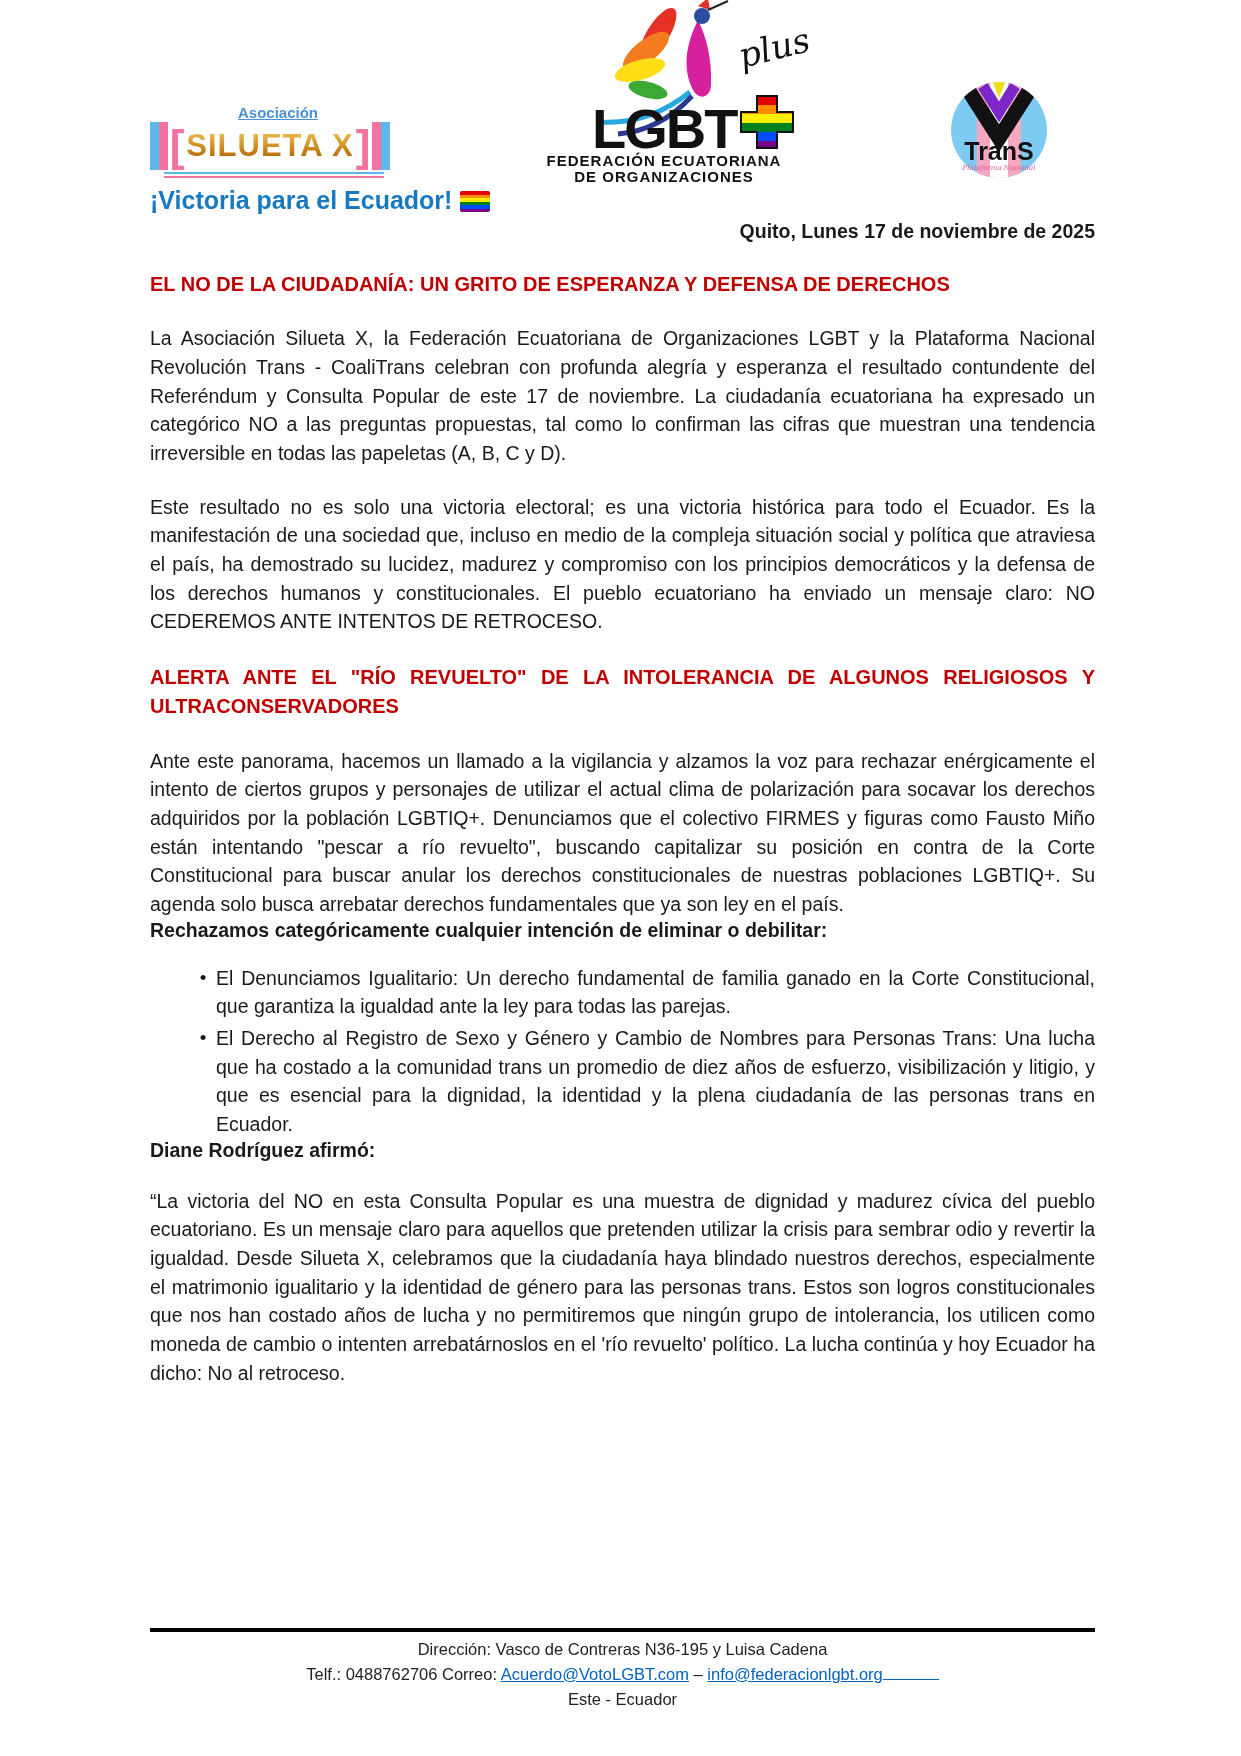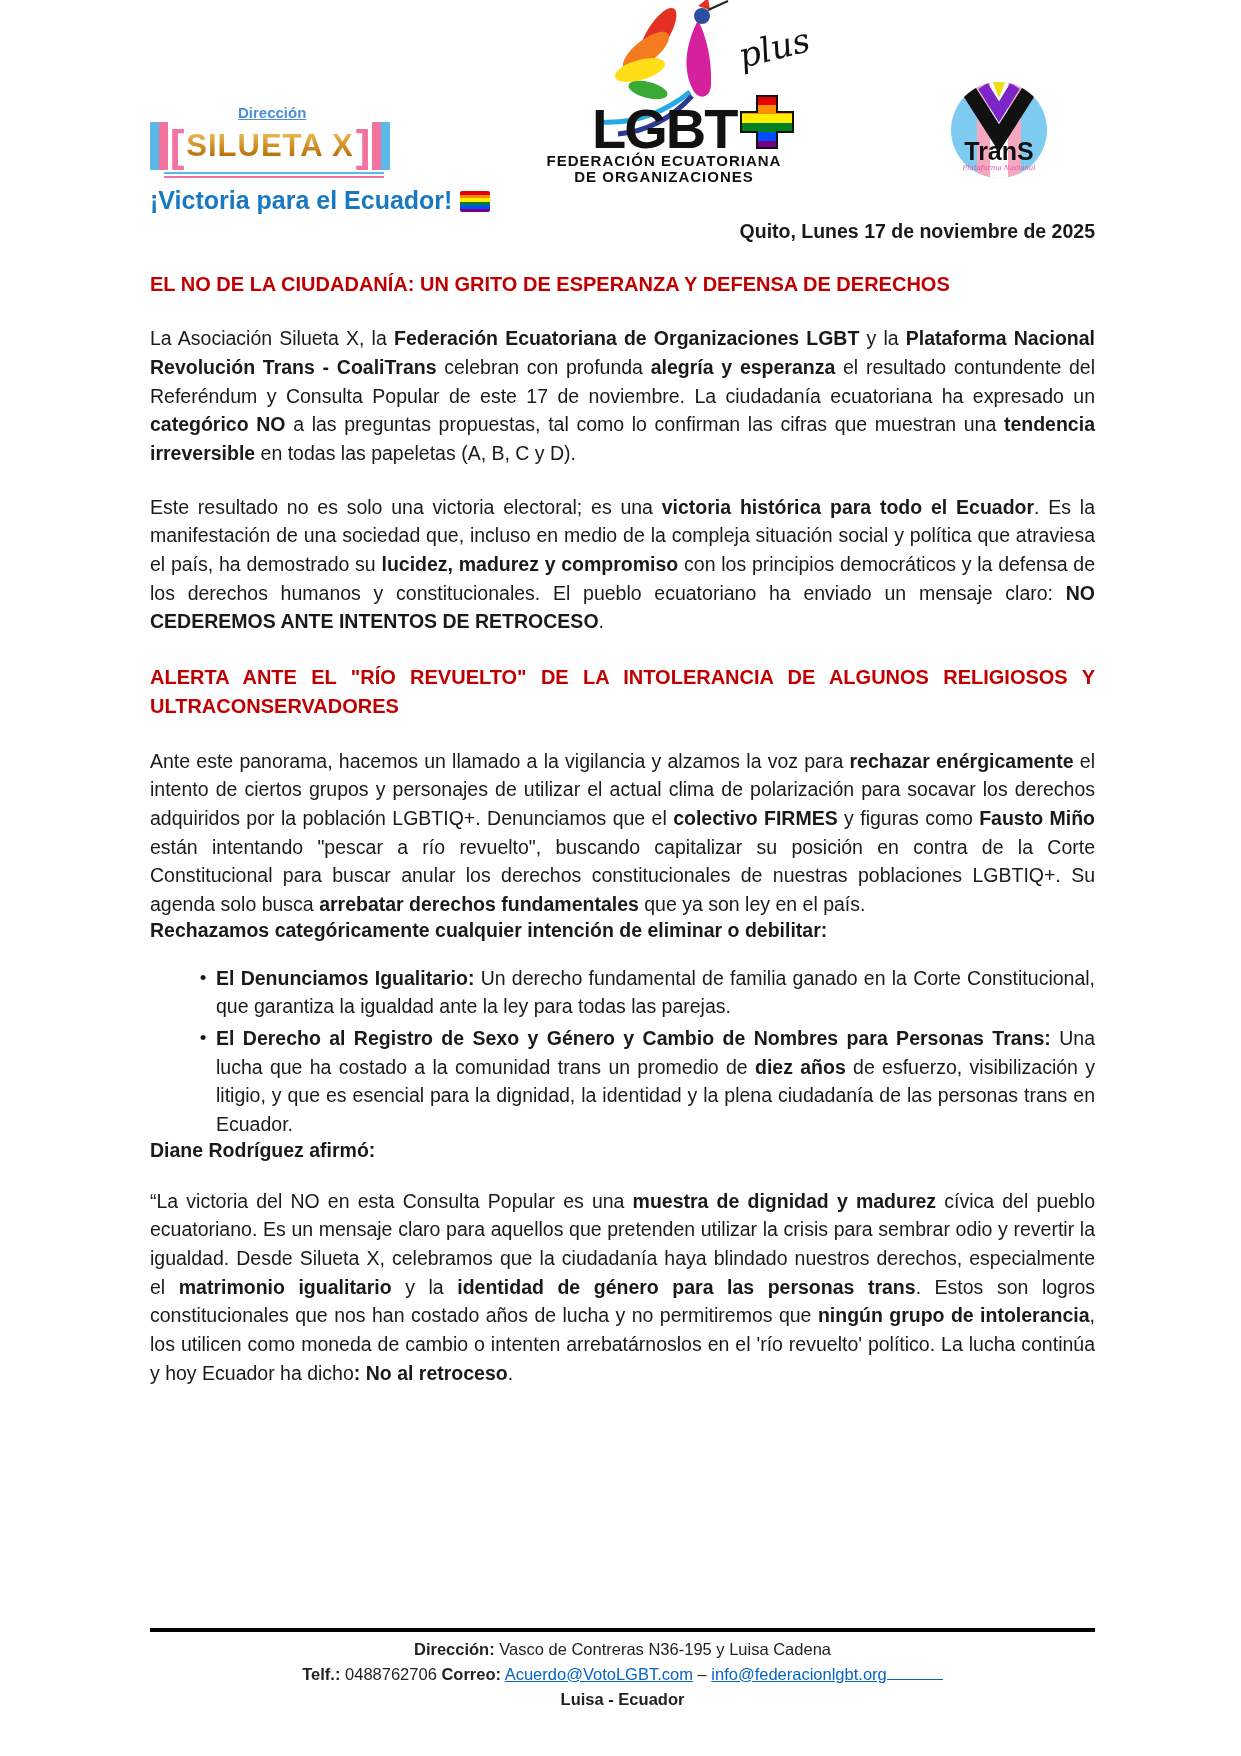--- a/index.html
+++ b/index.html
@@ -6,21 +6,21 @@
   html, body { background: #888; }
   .page {
     width: 1241px; height: 1756px;
     background: #ffffff;
     position: relative;
     font-family: "Liberation Sans", sans-serif;
     color: #1a1a1a;
     padding: 0 146px 0 150px;
     overflow: hidden;
   }
-  .b { font-weight: bold; }
+  .b { font-weight: normal; }
 
   
   .logo-row {
     height: 192px;
     display: flex;
     align-items: flex-end;
     justify-content: space-between;
   }
   
   .silueta { width: 240px; margin-bottom: 14px; }
@@ -105,21 +105,21 @@
   }
 </style>
 </head>
 <body>
 
 <div class="page">
 
   <div class="logo-row">
 
     <div class="silueta">
-      <div class="silueta-asoc">Dirección</div>
+      <div class="silueta-asoc">Asociación</div>
       <div class="silueta-main">
         <span class="sil-bar sil-blue"></span>
         <span class="sil-bar sil-pink"></span>
         <span class="sil-bracket">[</span>
         <span class="silueta-name">SILUETA X</span>
         <span class="sil-bracket">]</span>
         <span class="sil-bar sil-pink"></span>
         <span class="sil-bar sil-blue"></span>
       </div>
       <div class="silueta-lines">
@@ -215,16 +215,16 @@
     </div>
   </div>
 
   <div class="subhead">Diane Rodríguez afirmó:</div>
 
   <p class="para"><span>“La victoria del NO en esta Consulta Popular es una </span><span class="b">muestra de dignidad y madurez</span><span> cívica del pueblo ecuatoriano. Es un mensaje claro para aquellos que pretenden utilizar la crisis para sembrar odio y revertir la igualdad. Desde Silueta X, celebramos que la ciudadanía haya blindado nuestros derechos, especialmente el </span><span class="b">matrimonio igualitario</span><span> y la </span><span class="b">identidad de género para las personas trans</span><span>. Estos son logros constitucionales que nos han costado años de lucha y no permitiremos que </span><span class="b">ningún grupo de intolerancia</span><span>, los utilicen como moneda de cambio o intenten arrebatárnoslos en el 'río revuelto' político. La lucha continúa y hoy Ecuador ha dicho</span><span class="b">: No al retroceso</span><span>.</span></p>
 
   <div class="footer">
     <div><span class="b">Dirección:</span><span> Vasco de Contreras N36-195 y Luisa Cadena</span></div>
     <div><span class="b">Telf.:</span><span> 0488762706 </span><span class="b">Correo:</span> <a>Acuerdo@VotoLGBT.com</a><span> – </span><a>info@federacionlgbt.org</a><span class="tail-underline"></span></div>
-    <div class="b">Luisa - Ecuador</div>
+    <div class="b">Este - Ecuador</div>
   </div>
 
 </div>
 
 </body></html>

